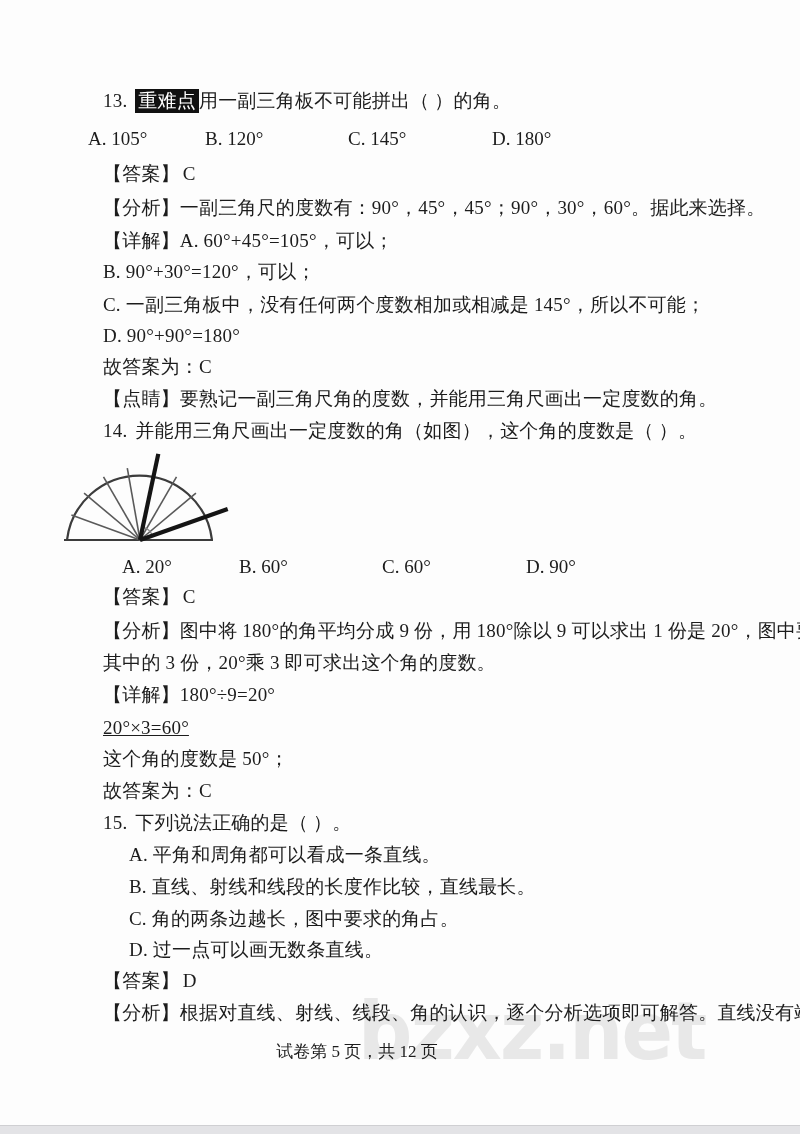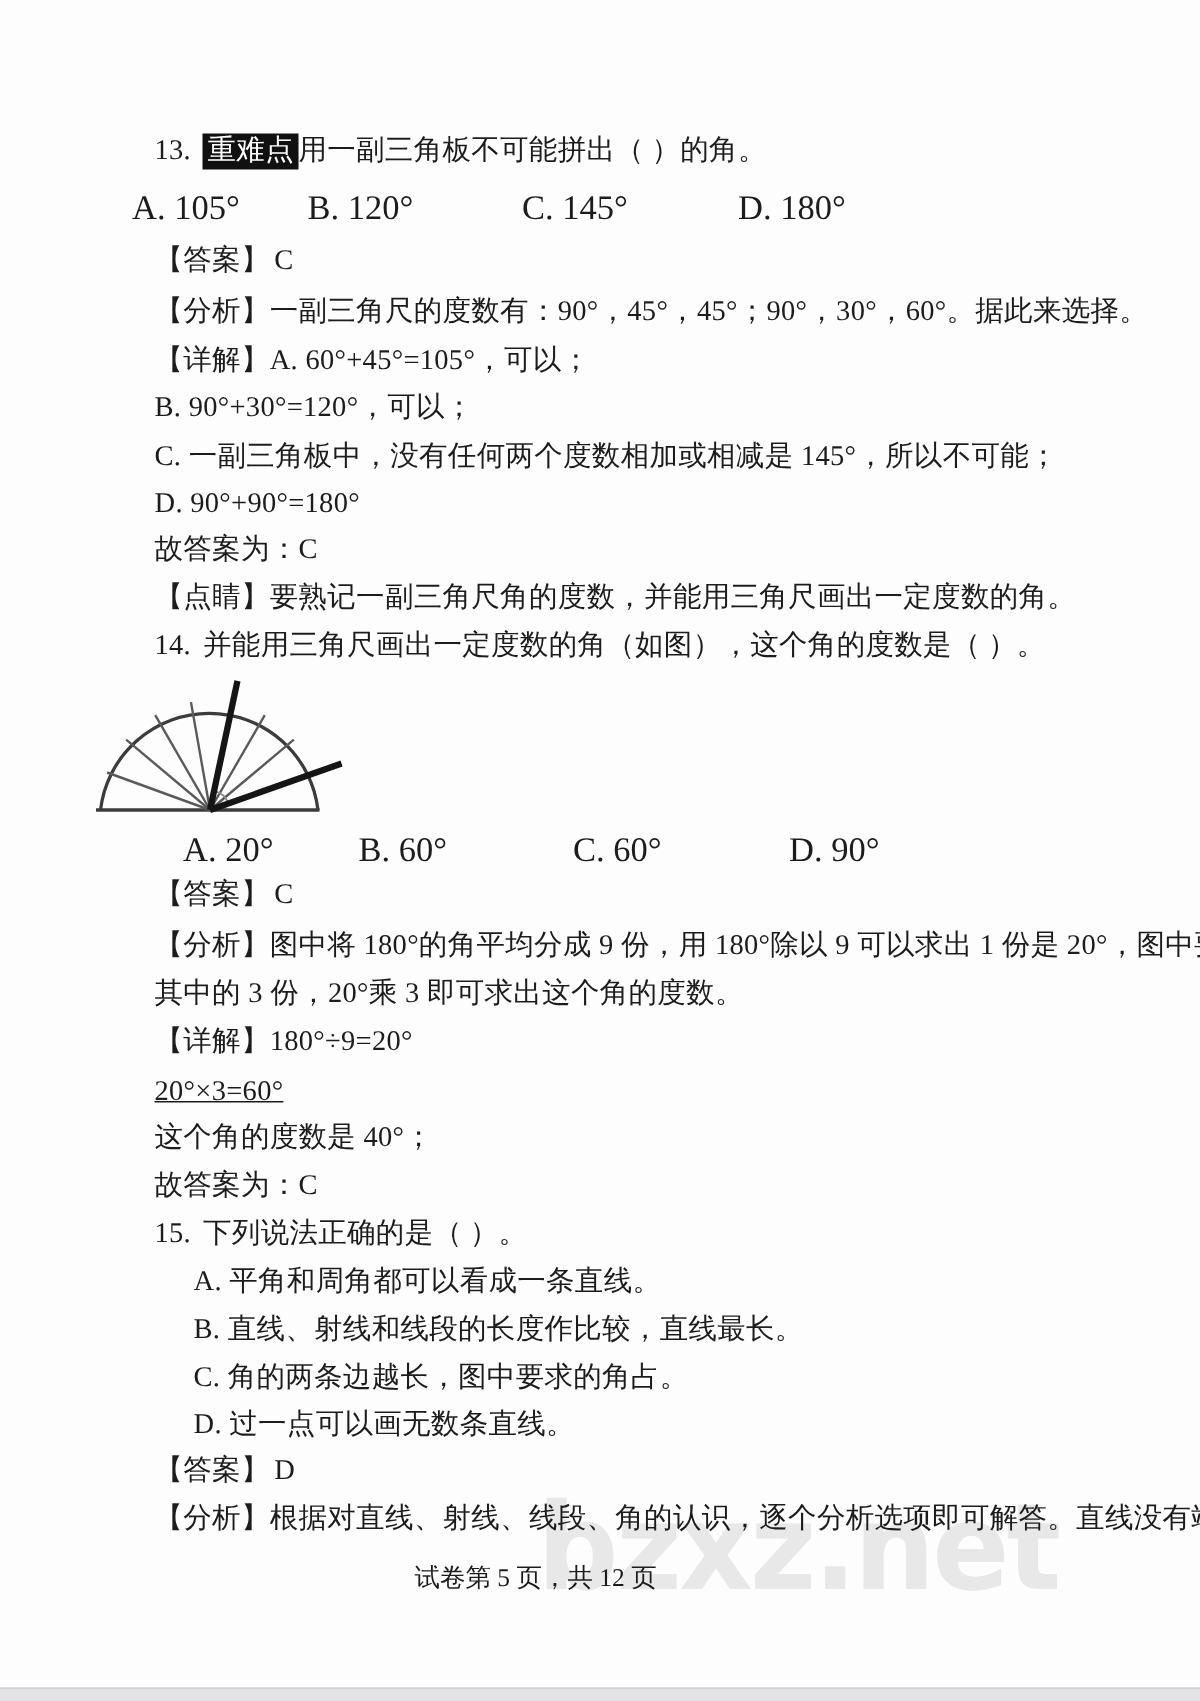--- a/index.html
+++ b/index.html
@@ -23,21 +23,21 @@
   }
   .num{margin-right:8px;}
   .tag{
     background:#111111;
     color:#ffffff;
     padding:1px 3px 2px 3px;
   }
   .optrow{position:absolute;left:0;top:0;width:800px;height:26px;}
   .opt{
     position:absolute;
-    font-size:23px;
+    font-size:19px;
     line-height:26px;
     white-space:nowrap;
     font-family:Liberation Serif, serif;
   }
   .opt.c0{left:88px;}
   .opt.c1{left:205px;}
   .opt.c2{left:348px;}
   .opt.c3{left:492px;}
   .optline{left:88px;}
   .ansv{margin-left:3px;}
@@ -136,21 +136,21 @@
     </div>
 
     <div class="line" style="top:584px;">
       <span>【答案】</span><span class="ansv">C</span>
     </div>
 
     <div class="line" style="top:618px;">【分析】图中将 180°的角平均分成 9 份，用 180°除以 9 可以求出 1 份是 20°，图中要求的角占</div>
     <div class="line" style="top:650px;">其中的 3 份，20°乘 3 即可求出这个角的度数。</div>
     <div class="line" style="top:682px;">【详解】180°÷9=20°</div>
     <div class="line" style="top:715px;text-decoration:underline;">20°×3=60°</div>
-    <div class="line" style="top:746px;">这个角的度数是 40°；</div>
+    <div class="line" style="top:746px;">这个角的度数是 50°；</div>
     <div class="line" style="top:778px;">故答案为：C</div>
 
     <div class="line" style="top:810px;">
       <span class="num">15.</span><span>下列说法正确的是（  ）。</span>
     </div>
 
     <div class="line optline" style="top:874px;">B. 直线、射线和线段的长度作比较，直线最长。</div>
     <div class="line optline" style="top:842px;">A. 平角和周角都可以看成一条直线。</div>
     <div class="line optline" style="top:906px;">C. 角的两条边越长，图中要求的角占。</div>
     <div class="line optline" style="top:937px;">D. 过一点可以画无数条直线。</div>

